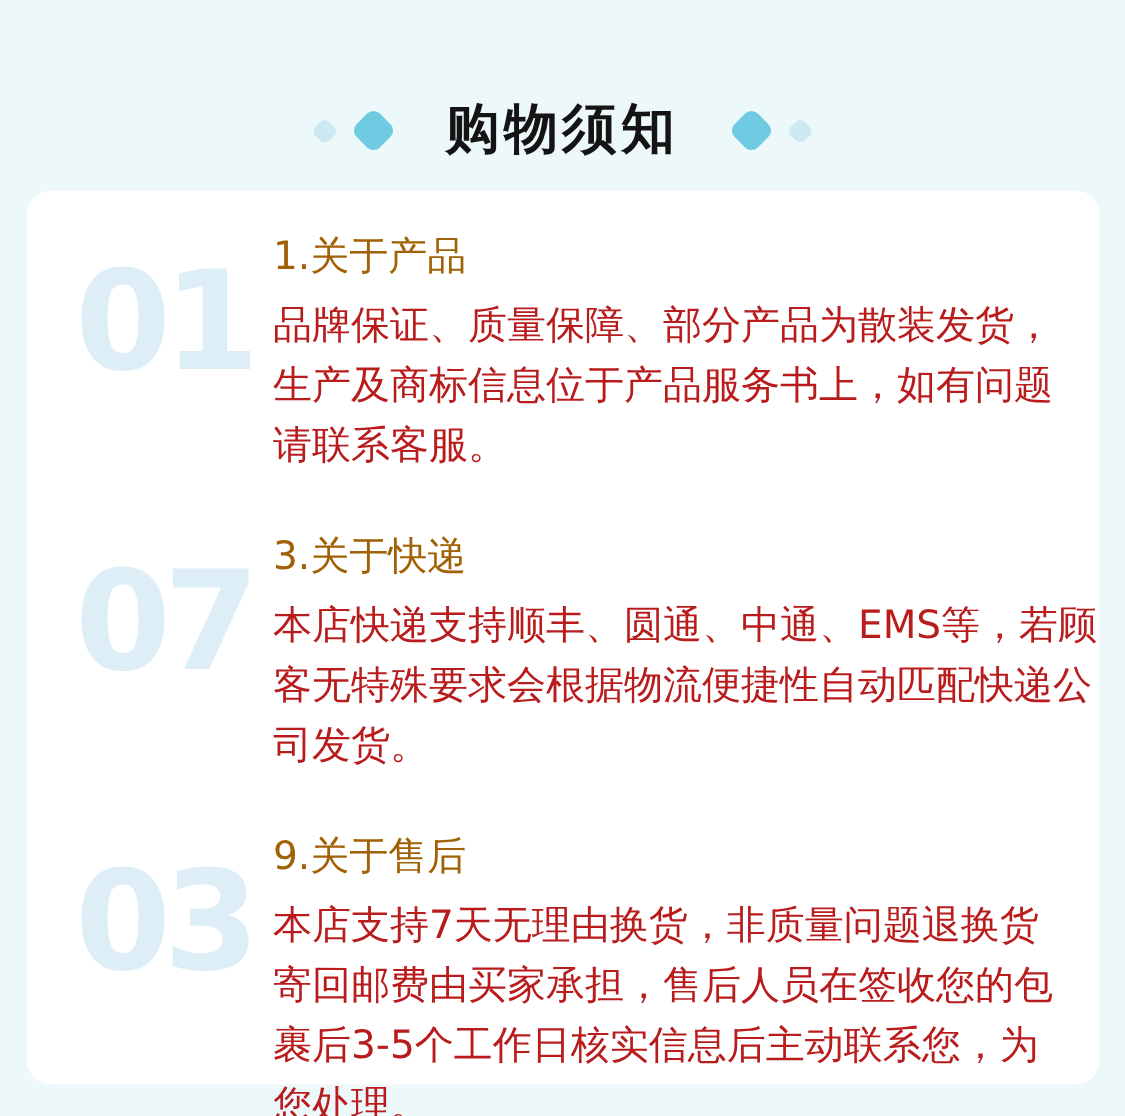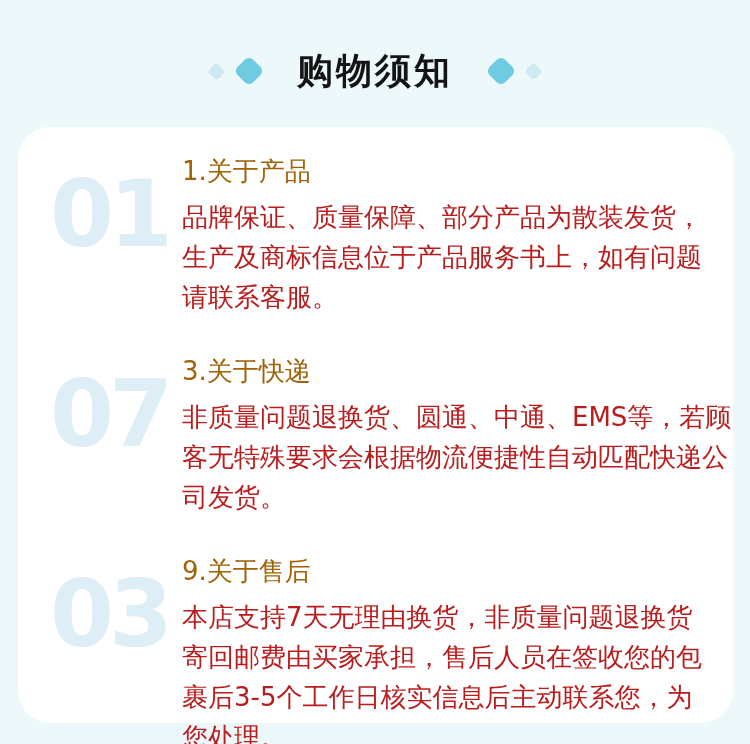--- a/index.html
+++ b/index.html
@@ -33,32 +33,32 @@
     background: #cde9f2;
     border-radius: 4px;
     transform: rotate(45deg);
     flex: 0 0 auto;
   }
   .page-title {
     font-size: 36px;
     font-weight: bold;
     color: #141414;
     letter-spacing: 3px;
-    margin: 0 22px;
+    margin: 16px 22px;
     line-height: 42px;
   }
   
   .card {
     position: absolute;
     left: 18px;
     top: 127px;
     width: 715px;
     height: 596px;
     background: #ffffff;
-    border-radius: 32px;
+    border-radius: 16px;
     padding: 28px 0 0 32px;
   }
   .section {
     display: flex;
     margin-bottom: 38px;
   }
   .section-number {
     flex: 0 0 132px;
     width: 132px;
     font-size: 92px;
@@ -107,21 +107,21 @@
         <div class="section-body">品牌保证、质量保障、部分产品为散装发货，
 生产及商标信息位于产品服务书上，如有问题
 请联系客服。</div>
       </div>
     </div>
 
     <div class="section">
       <div class="section-number">07</div>
       <div class="section-content">
         <div class="section-heading">3.关于快递</div>
-        <div class="section-body">非质量问题退换货、圆通、中通、EMS等，若顾
+        <div class="section-body">本店快递支持顺丰、圆通、中通、EMS等，若顾
 客无特殊要求会根据物流便捷性自动匹配快递公
 司发货。</div>
       </div>
     </div>
 
     <div class="section">
       <div class="section-number">03</div>
       <div class="section-content">
         <div class="section-heading">9.关于售后</div>
         <div class="section-body">本店支持7天无理由换货，非质量问题退换货

